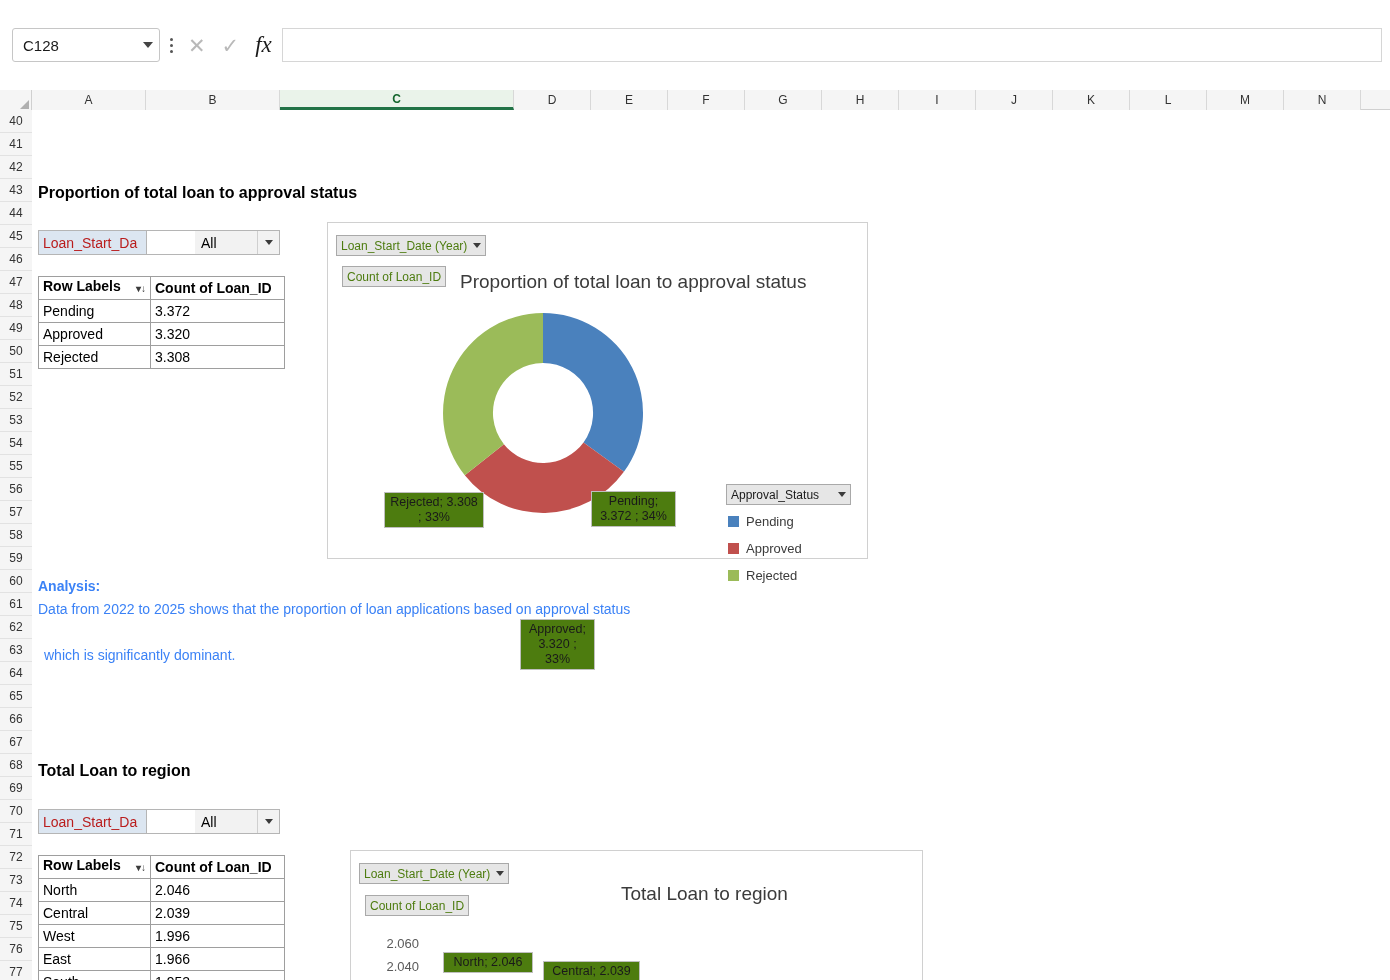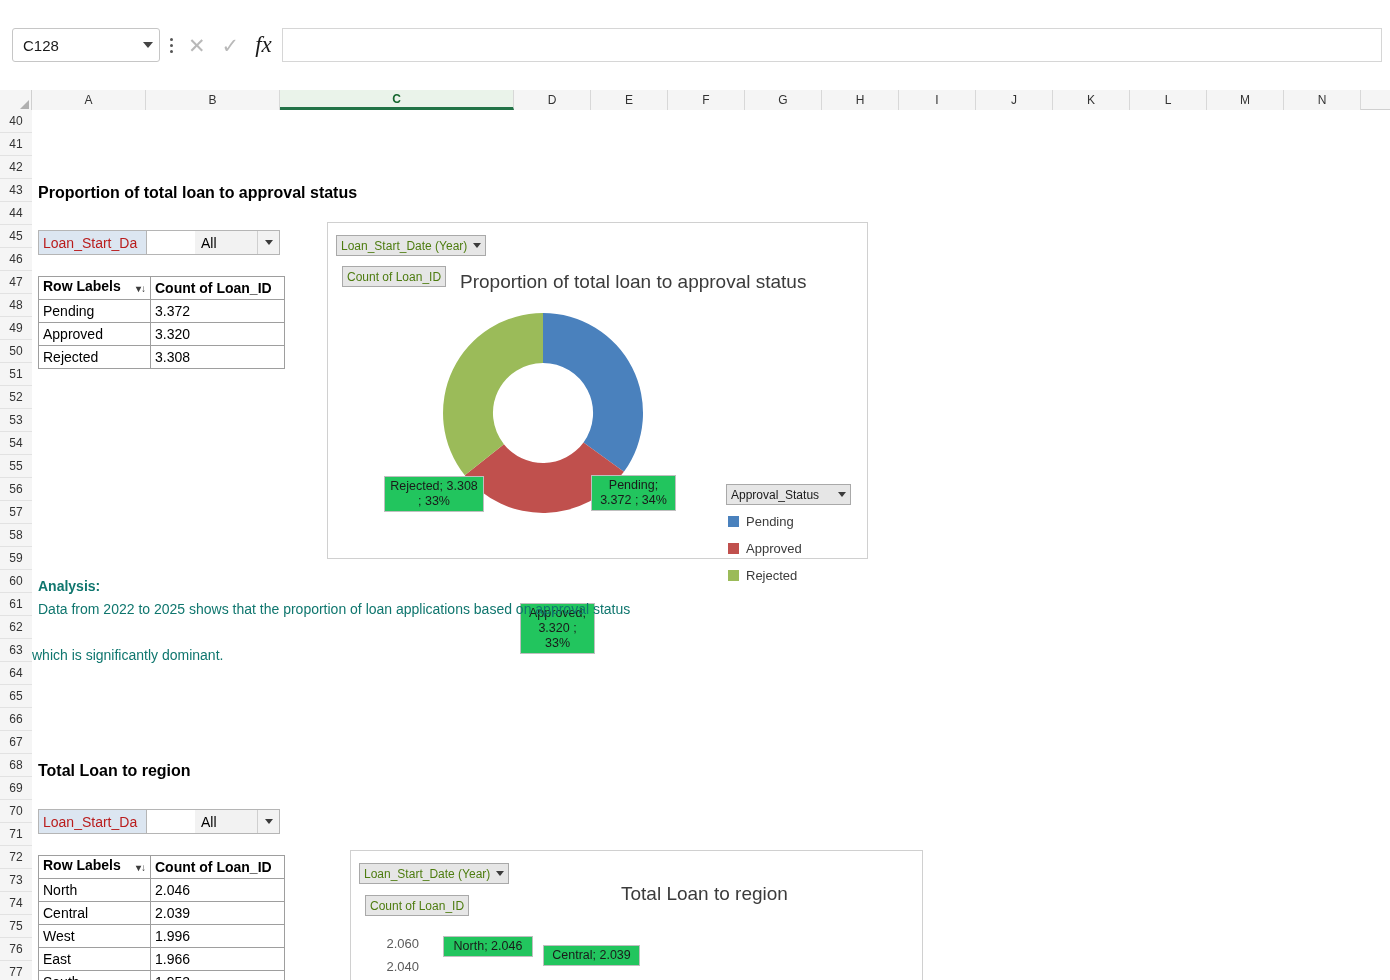--- a/index.html
+++ b/index.html
@@ -96,21 +96,21 @@
     display: flex; align-items: center; justify-content: center;
     font-size: 12px; color: #333;
   }
 
   
   .grid {
     position: absolute; top: 110px; left: 32px; width: 1358px; height: 870px;
     background: #ffffff;
     overflow: hidden;
   }
-  .cell-abs { position: absolute; font-size: 14px; color: #0f766e; }
+  .cell-abs { position: absolute; font-size: 14px; color: #3b82f6; }
 
   
   .heading-bold { font-weight: bold; font-size: 16px; color: #000; }
   .analysis-label { font-weight: bold; font-size: 14px; }
   .analysis-line { font-size: 14px; }
 
   
   .slicer {
     position: absolute;
     border: 1px solid #b5b5b5;
@@ -178,28 +178,29 @@
     white-space: nowrap;
   }
   .pivot-field-btn .tri-down { margin-left: 6px; }
   .chart-title {
     position: absolute;
     font-size: 19px; color: #3b3b3b;
     font-family: "Liberation Sans", sans-serif;
   }
   .datalabel {
     position: absolute;
-    background: #22c55e;
+    background: #4d7c0f;
     border: 1px solid #bfbfbf;
     font-size: 12.5px;
     color: #1a1a1a;
     text-align: center;
     padding: 2px 4px;
     line-height: 15px;
     white-space: pre-line;
+    margin-top: 16px;
   }
   .legend-item {
     position: absolute;
     display: flex; align-items: center;
     font-size: 13px; color: #3b3b3b;
   }
   .legend-swatch { width: 11px; height: 11px; margin-right: 7px; display: inline-block; }
   .legend-box {
     position: absolute;
     background: #e6e6e6;
@@ -366,21 +367,21 @@
         <span>Approved</span>
       </div>
       <div class="legend-item" style="left:400px; top:345px;">
         <span class="legend-swatch" style="background:#9bbb59"></span>
         <span>Rejected</span>
       </div>
     </div>
 
     <div class="cell-abs analysis-label" style="left:6px; top:468px;">Analysis:</div>
     <div class="cell-abs analysis-line" style="left:6px; top:491px;">Data from 2022 to 2025 shows that the proportion of loan applications based on approval status</div>
-    <div class="cell-abs analysis-line" style="left:0; top:537px;">which is significantly dominant.</div>
+    <div class="cell-abs analysis-line" style="left:12px; top:537px;">which is significantly dominant.</div>
 
     <div class="cell-abs heading-bold" style="left:6px; top:652px;">Total Loan to region</div>
 
     <div class="slicer" style="left:6px; top:699px; width:242px; height:25px;">
       <div class="lbl">Loan_Start_Da</div>
       <div class="val">All</div>
       <div class="drop">
           <span class="tri-down"></span>
         </div>
     </div>

